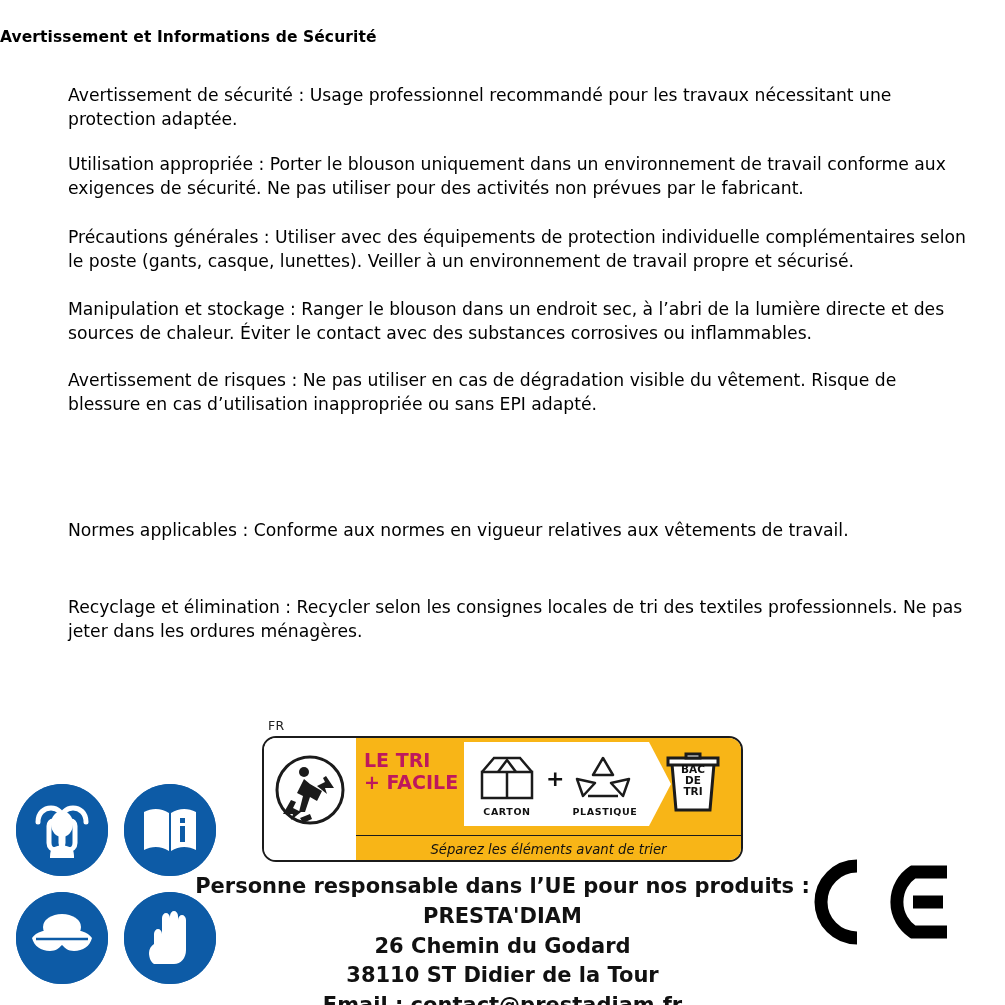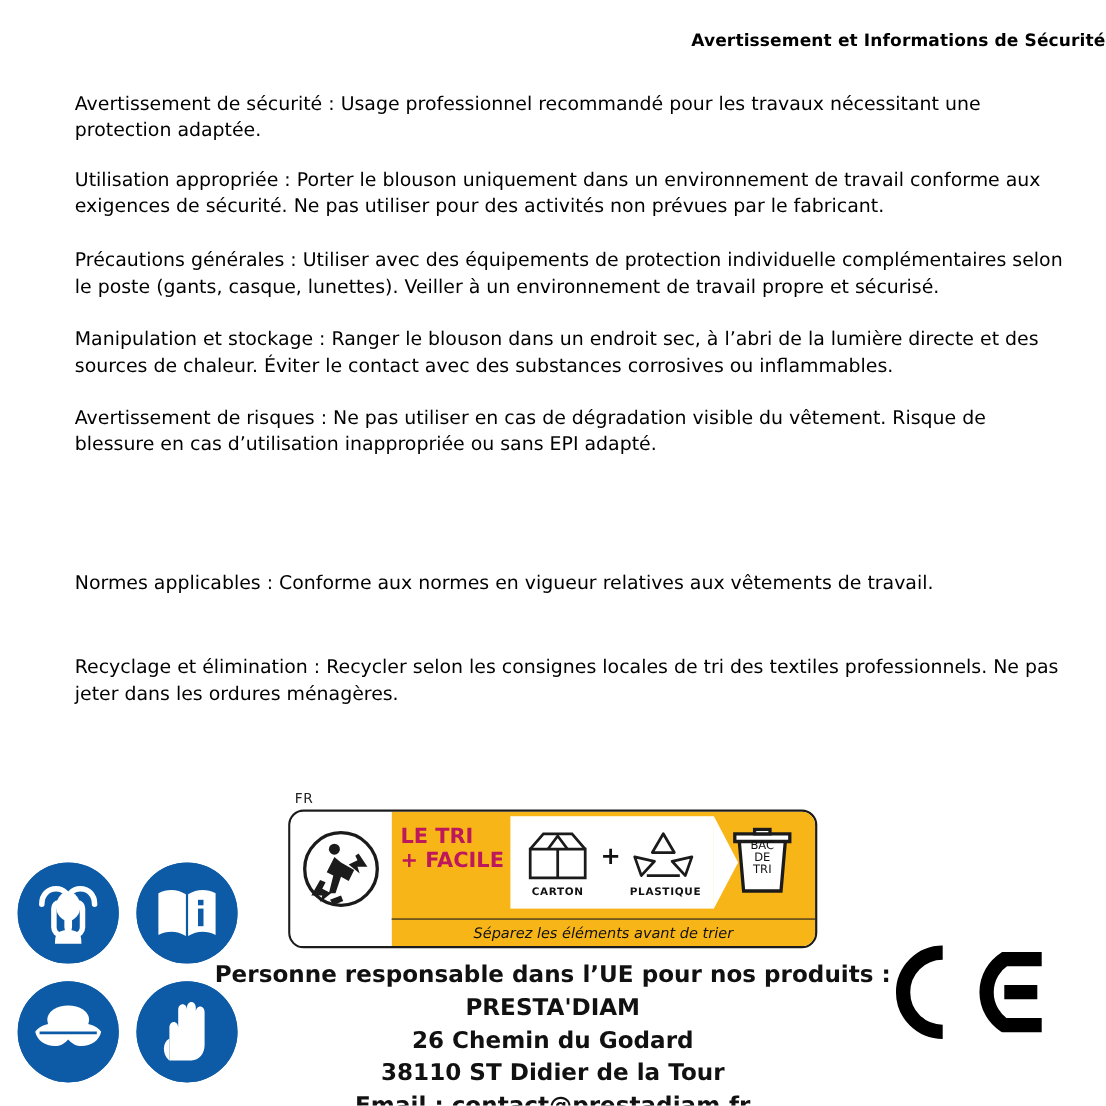--- a/index.html
+++ b/index.html
@@ -18,21 +18,21 @@
   .page {
     position: relative;
     width: 1005px;
     height: 1005px;
   }
   .doc-title {
     position: absolute;
     top: 28px;
     left: 0;
     width: 1005px;
-    text-align: right;
+    text-align: left;
     font-size: 15.5px;
     font-weight: bold;
     letter-spacing: 0.1px;
   }
   .body-block {
     position: absolute;
     left: 68px;
     width: 905px;
     font-size: 17.2px;
     line-height: 1.42;
@@ -180,21 +180,21 @@
     width: 54px;
     height: 62px;
   }
   .bin-label {
     position: absolute;
     left: 400px;
     top: 26px;
     width: 58px;
     text-align: center;
     font-size: 10.5px;
-    font-weight: normal;
+    font-weight: bold;
     line-height: 1.05;
     color: #111;
   }
 
   
   .address {
     position: absolute;
     left: 0;
     top: 872px;
     width: 1005px;

